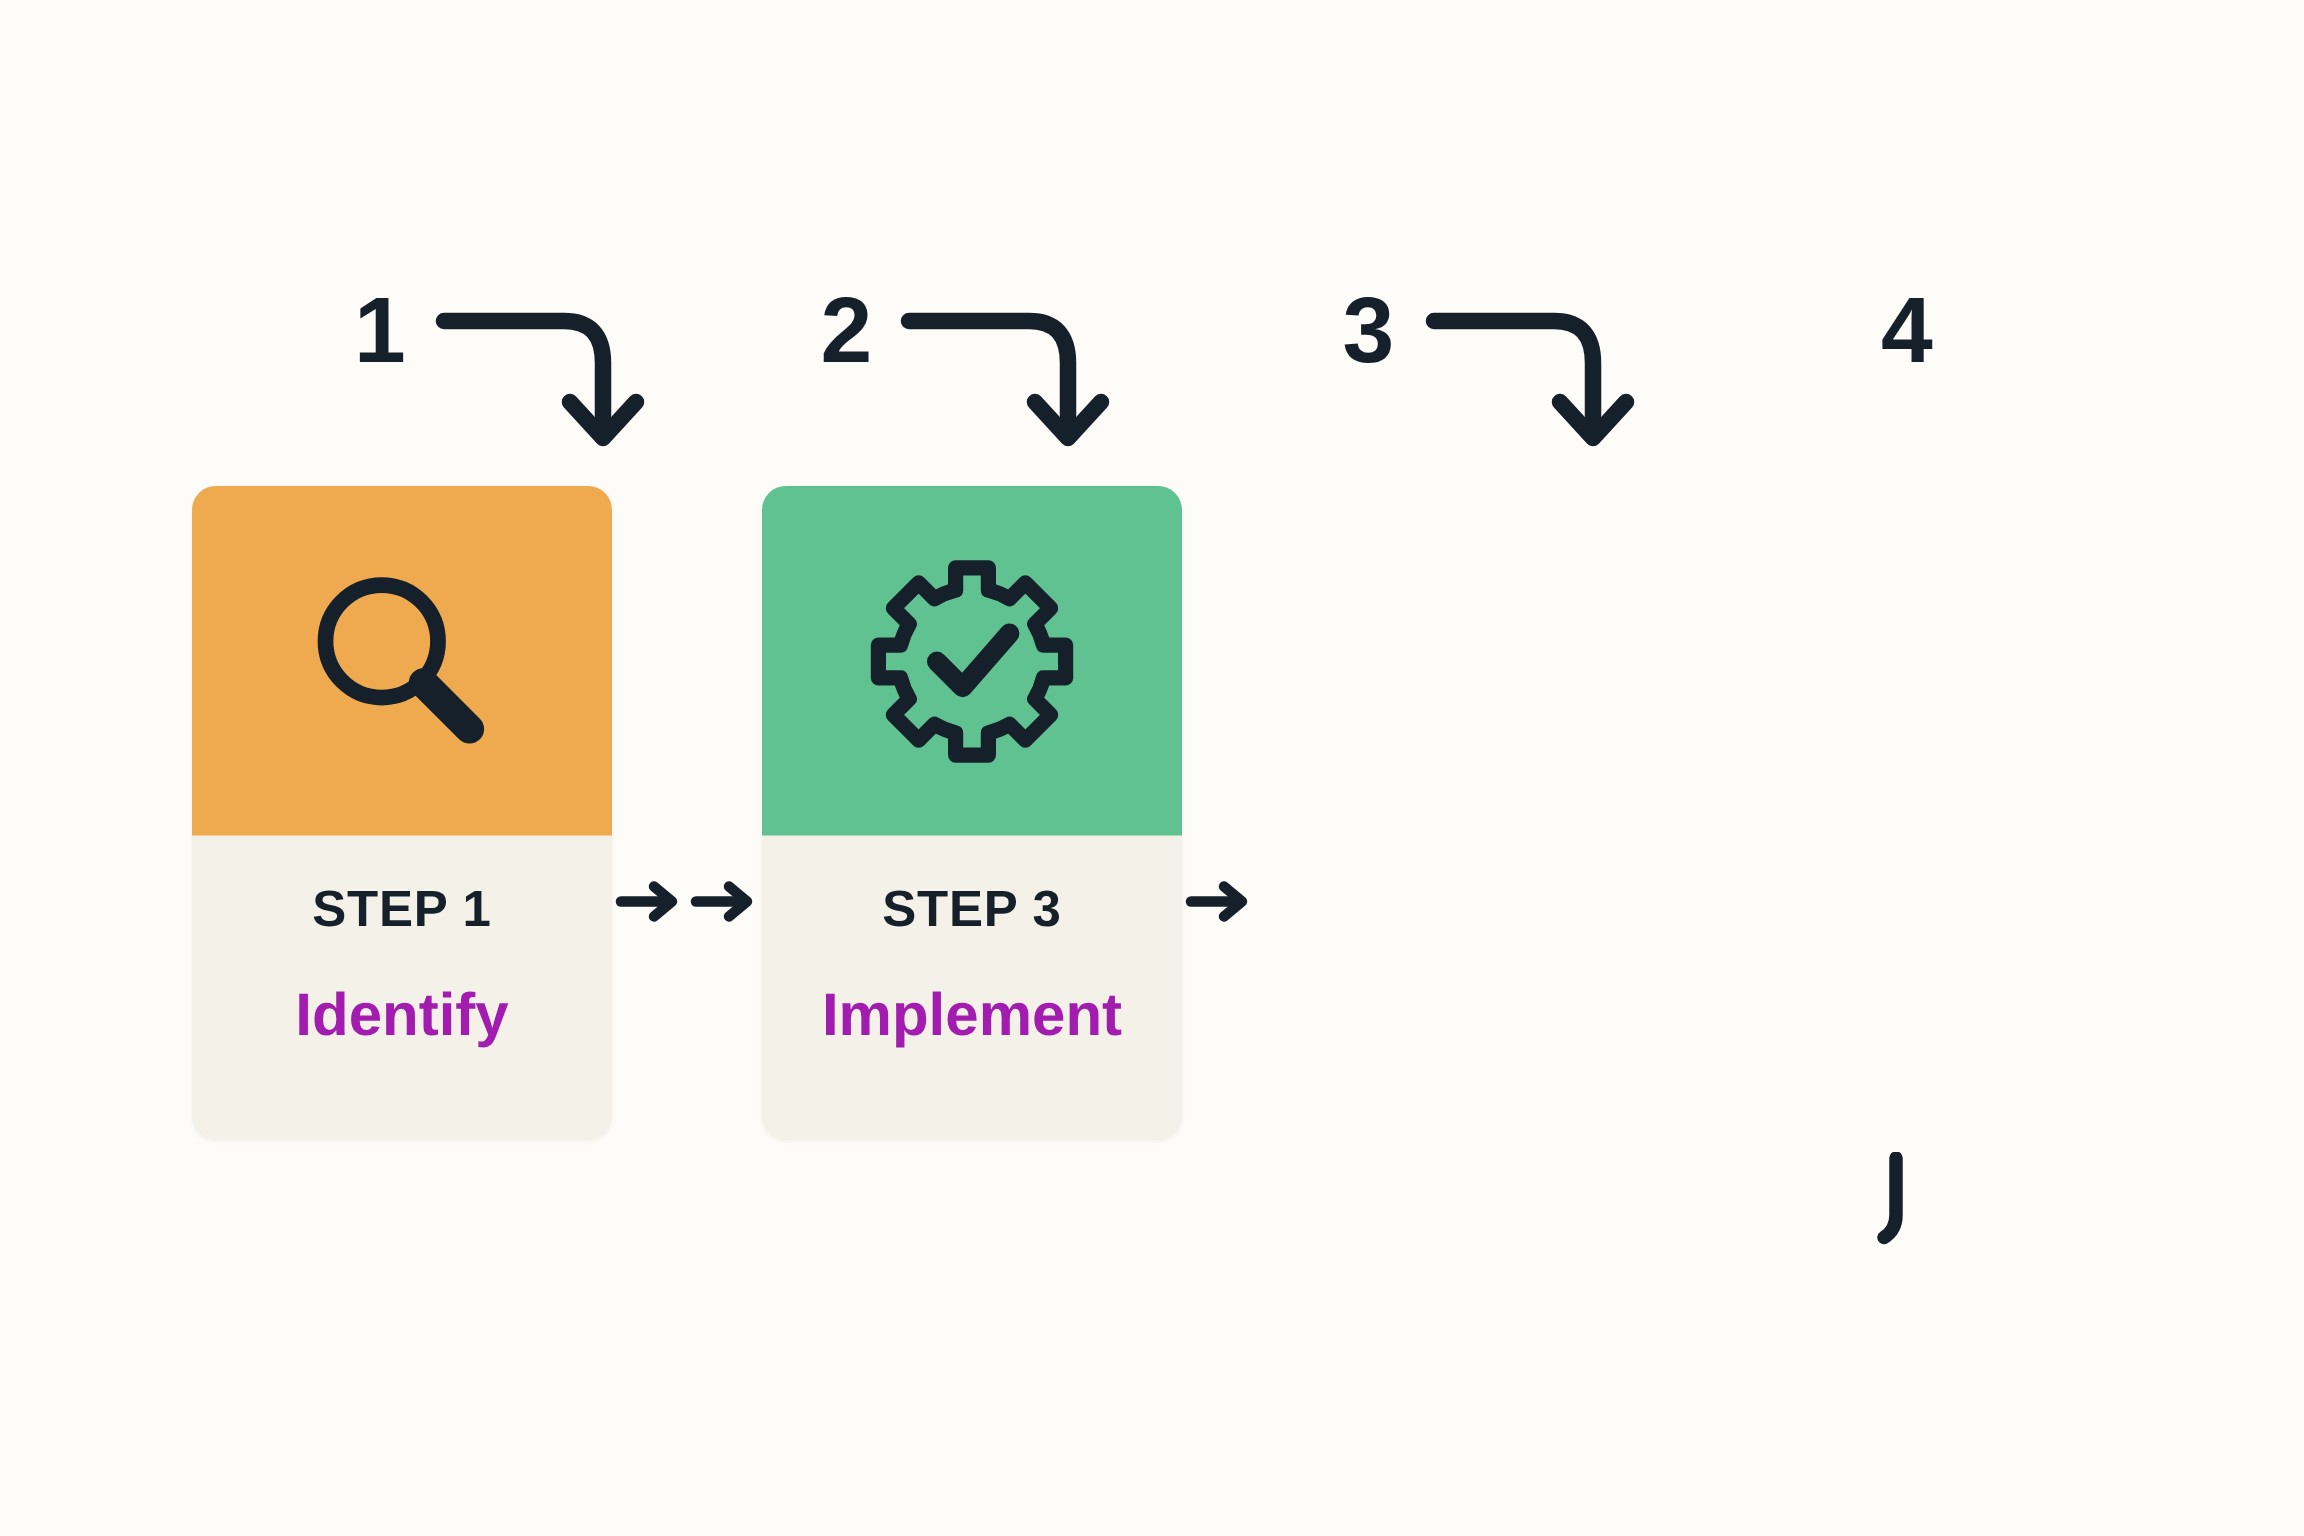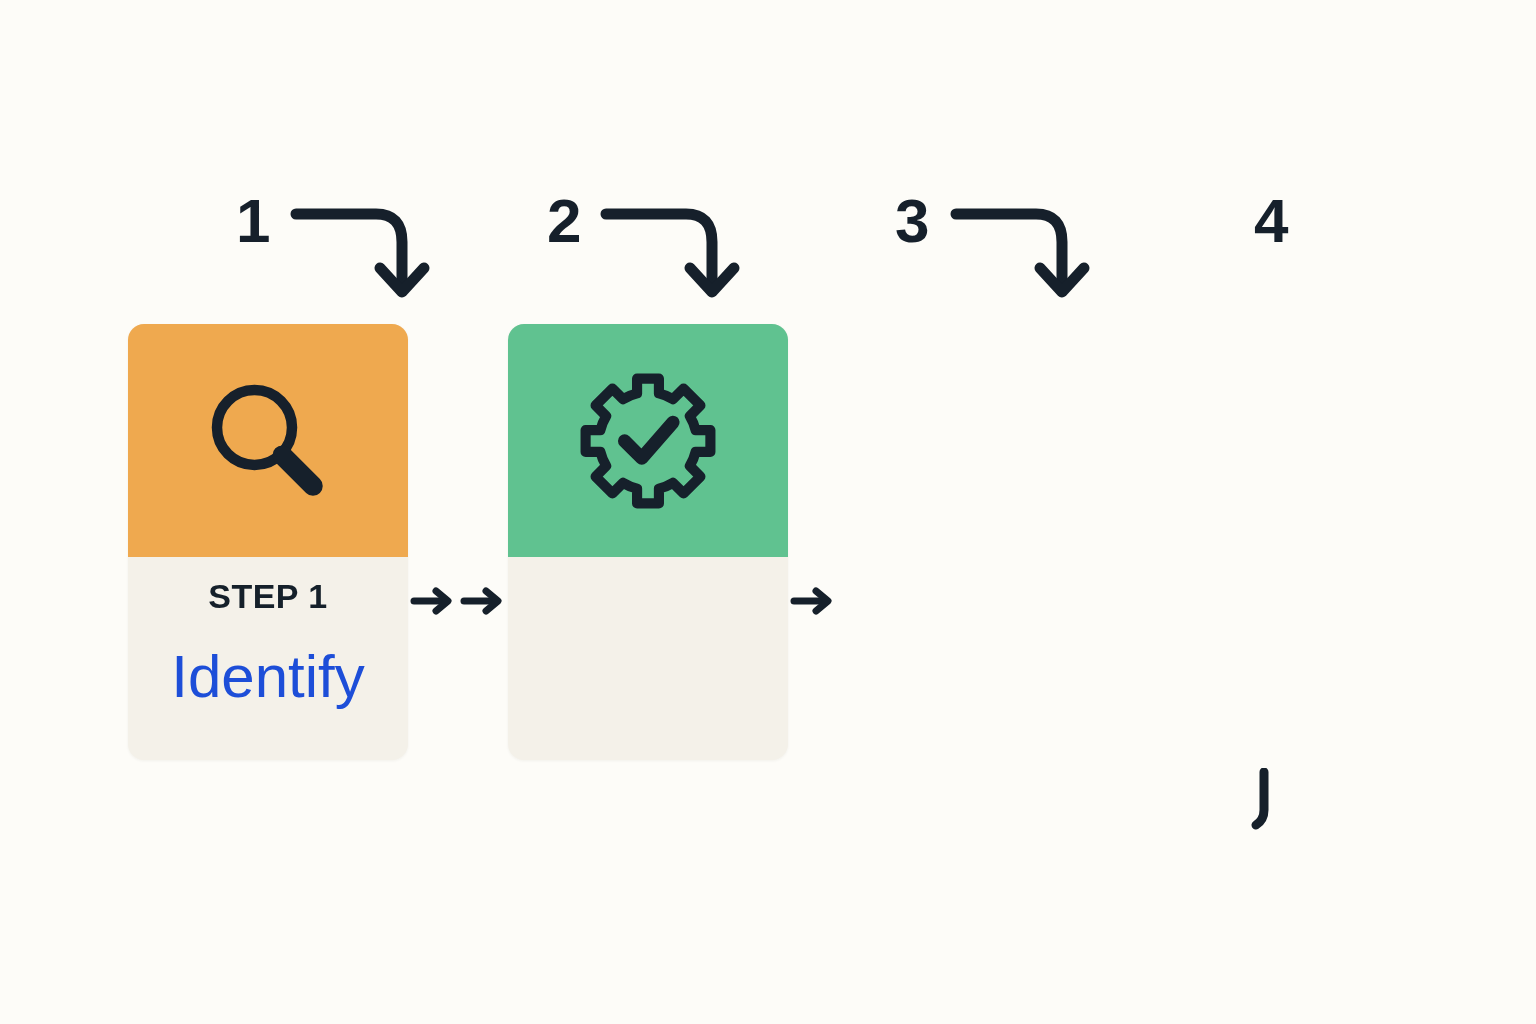--- a/index.html
+++ b/index.html
@@ -73,36 +73,36 @@
     align-items: center;
     justify-content: center;
   }
   .card-header svg { display: block; }
   .card-body {
     flex: 1;
     display: flex;
     flex-direction: column;
     align-items: center;
     justify-content: flex-start;
-    padding-top: 22px;
+    padding-top: 32px;
     box-sizing: border-box;
   }
   .card-step {
     font-size: 34px;
     font-weight: 700;
     color: #15202A;
     letter-spacing: 0.5px;
     line-height: 1;
     margin: 0 0 34px 0;
     white-space: nowrap;
   }
   .card-title {
-    font-size: 60px;
-    font-weight: 400;
-    color: #1d4ed8;
+    font-size: 40px;
+    font-weight: 700;
+    color: #a21caf;
     line-height: 1;
     margin: 0;
     white-space: nowrap;
   }
 
   .gap {
     width: 50px;
     flex: 0 0 auto;
     display: flex;
     align-items: flex-start;
@@ -191,20 +191,24 @@
 
     <div class="card">
       <div class="card-header" style="background:#60C290;">
         <span>
           <svg width="156" height="156" viewBox="0 0 100 100">
             <path d="M43 10 H57 V19.5 A31 31 0 0 1 66 23.2 L72.8 16.4 L83.6 27.2 L76.8 34 A31 31 0 0 1 80.5 43 H90 V57 H80.5 A31 31 0 0 1 76.8 66 L83.6 72.8 L72.8 83.6 L66 76.8 A31 31 0 0 1 57 80.5 V90 H43 V80.5 A31 31 0 0 1 34 76.8 L27.2 83.6 L16.4 72.8 L23.2 66 A31 31 0 0 1 19.5 57 H10 V43 H19.5 A31 31 0 0 1 23.2 34 L16.4 27.2 L27.2 16.4 L34 23.2 A31 31 0 0 1 43 19.5 Z" fill="none" stroke="#16202B" stroke-width="6.5" stroke-linejoin="round"></path>
             <path d="M35 50 L46 61 L66 38" fill="none" stroke="#16202B" stroke-width="8.5" stroke-linecap="round" stroke-linejoin="round"></path>
           </svg>
         </span>
       </div>
+      <div class="card-body">
+        <div class="card-step">STEP 3</div>
+        <div class="card-title">Implement</div>
+      </div>
     </div>
 
     <div class="gap">
       <span class="h-arrow">
         <svg width="46" height="30" viewBox="0 0 46 30">
           <path d="M4 15 H36" stroke="#16202B" stroke-width="7" stroke-linecap="round"></path>
           <path d="M26 5 L38 15 L26 25" fill="none" stroke="#16202B" stroke-width="7" stroke-linecap="round" stroke-linejoin="round"></path>
         </svg>
       </span>
     </div>

